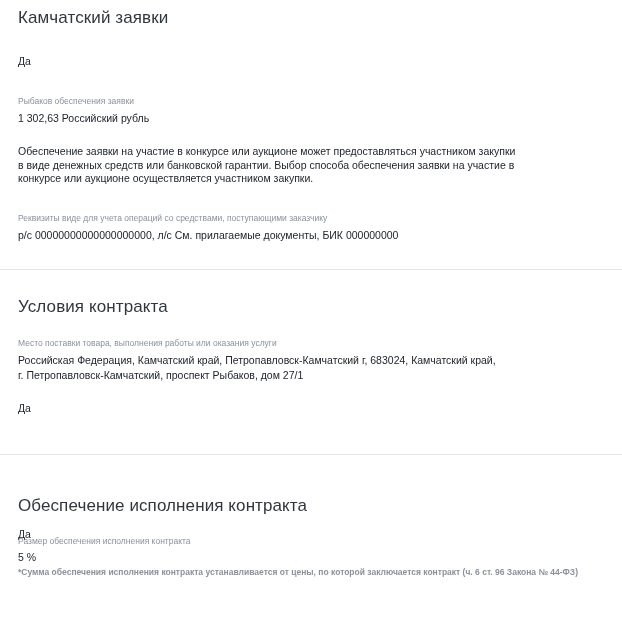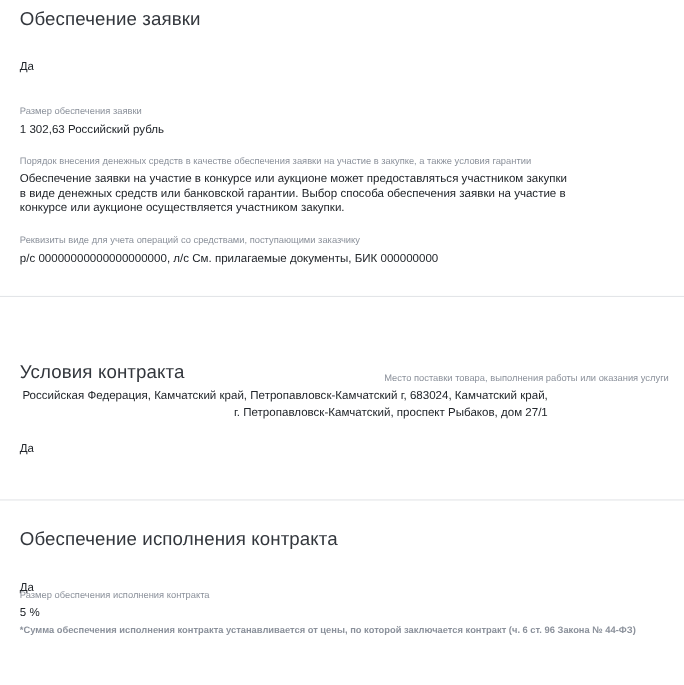--- a/index.html
+++ b/index.html
@@ -51,61 +51,60 @@
     height: 1px;
     background: #e3e5e8;
   }
 </style>
 </head>
 <body>
 
 <div class="page">
 
   <section class="section" style="top:0;">
-    <h2 class="section-title" style="top:8px;">Обеспечение заявки</h2>
+    <h2 class="section-title" style="top:8px;">Камчатский заявки</h2>
 
     <div class="field" style="top:51px;">
       <div class="field-value" style="margin-top:4px;">Да</div>
     </div>
 
     <div class="field" style="top:96px;">
-      <div class="field-label">Размер обеспечения заявки</div>
+      <div class="field-label">Рыбаков обеспечения заявки</div>
       <div class="field-value" style="margin-top:5px;">1 302,63 Российский рубль</div>
     </div>
 
     <div class="field" style="top:141px;">
-      <div class="field-label">Порядок внесения денежных средств в качестве обеспечения заявки на участие в закупке, а также условия гарантии</div>
       <div class="field-value para" style="margin-top:4px;">Обеспечение заявки на участие в конкурсе или аукционе может предоставляться участником закупки в виде денежных средств или банковской гарантии. Выбор способа обеспечения заявки на участие в конкурсе или аукционе осуществляется участником закупки.</div>
     </div>
 
     <div class="field" style="top:213px;">
       <div class="field-label">Реквизиты виде для учета операций со средствами, поступающими заказчику</div>
       <div class="field-value" style="margin-top:5px;">р/с 00000000000000000000, л/с См. прилагаемые документы, БИК 000000000</div>
     </div>
   </section>
 
   <div class="divider" style="top:269px;"></div>
 
   <section class="section" style="top:0;">
-    <h2 class="section-title" style="top:297px;margin-top:32px;">Условия контракта</h2>
+    <h2 class="section-title" style="top:297px;">Условия контракта</h2>
 
-    <div class="field" style="top:338px;text-align:right;">
+    <div class="field" style="top:338px;">
       <div class="field-label">Место поставки товара, выполнения работы или оказания услуги</div>
       <div class="field-value para" style="margin-top:4px;width:480px;line-height:15px;">Российская Федерация, Камчатский край, Петропавловск-Камчатский г, 683024, Камчатский край, г. Петропавловск-Камчатский, проспект Рыбаков, дом 27/1</div>
     </div>
 
     <div class="field" style="top:398px;">
       <div class="field-value" style="margin-top:4px;">Да</div>
     </div>
   </section>
 
   <div class="divider" style="top:454px;"></div>
 
   <section class="section" style="top:0;">
-    <h2 class="section-title" style="top:480px;">Обеспечение исполнения контракта</h2>
+    <h2 class="section-title" style="top:496px;">Обеспечение исполнения контракта</h2>
 
     <div class="field" style="top:524px;">
       <div class="field-value" style="margin-top:4px;">Да</div>
     </div>
 
     <div class="field" style="top:536px;">
       <div class="field-label">Размер обеспечения исполнения контракта</div>
       <div class="field-value" style="margin-top:4px;">5 %</div>
       <div class="note">*Сумма обеспечения исполнения контракта устанавливается от цены, по которой заключается контракт (ч. 6 ст. 96 Закона № 44-ФЗ)</div>
     </div>

